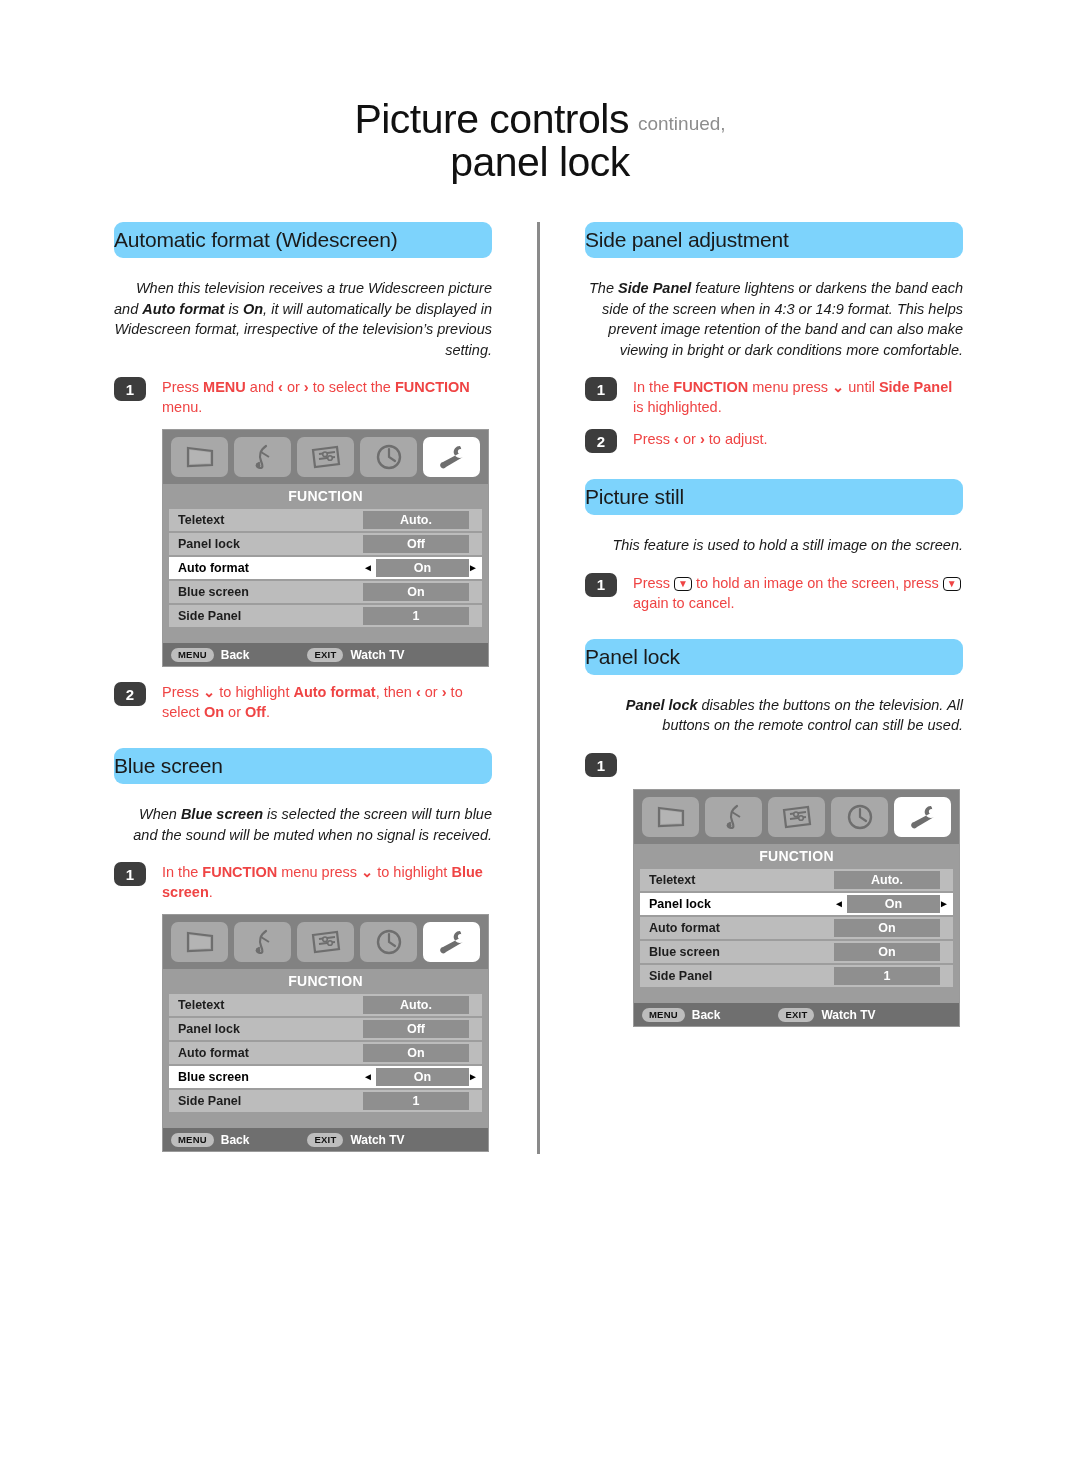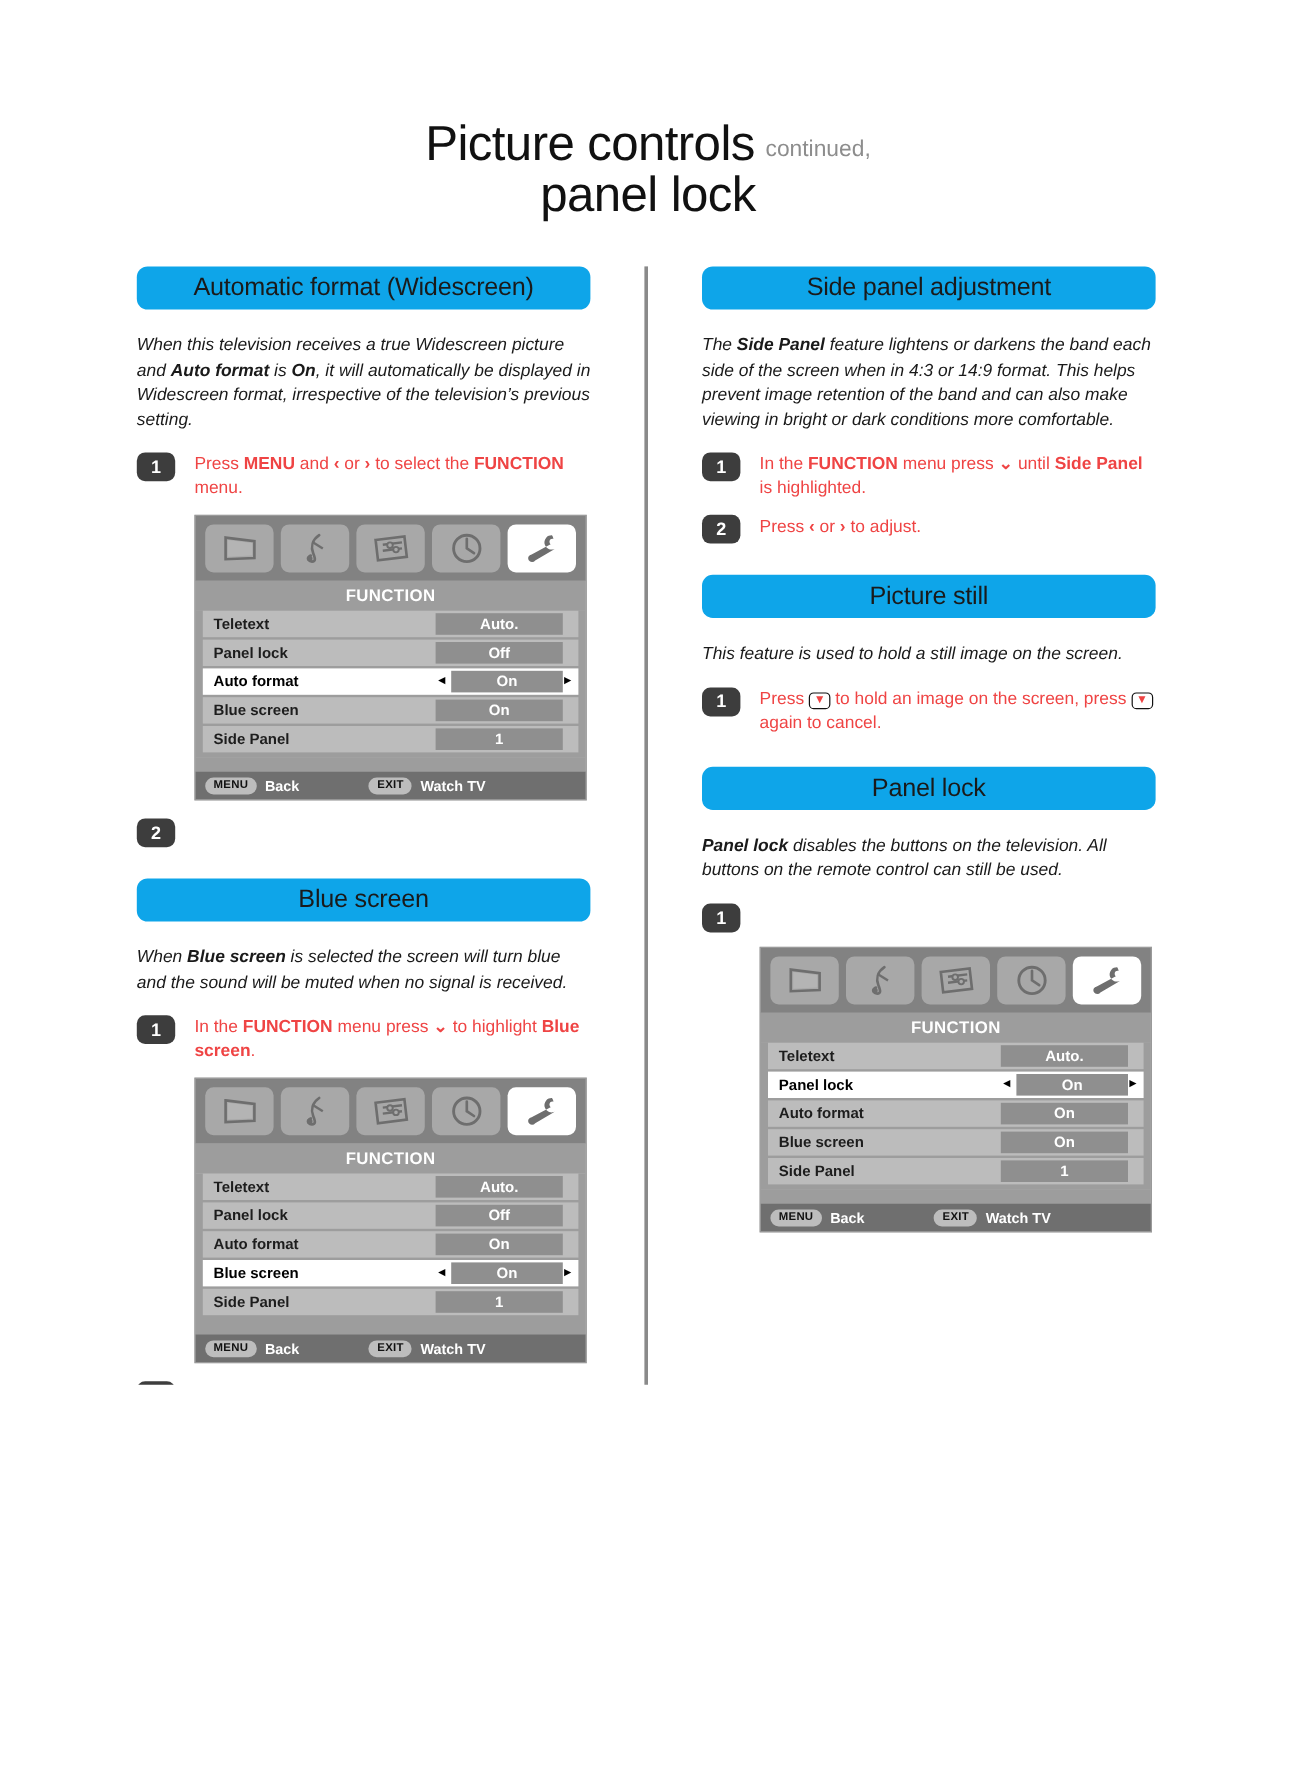--- a/index.html
+++ b/index.html
@@ -39,35 +39,35 @@
   .col-right { left: 585px;  width: 378px; }
 
   .divider {
     position: absolute; left: 537px; top: 222px;
     width: 3px; height: 1075px;
     background: #8a8a8a;
   }
 
   
   .banner {
-    background: #0ea5e9;
+    background: #7dd3fc;
     border-radius: 9px;
     height: 36px;
-    display: flex; align-items: center; justify-content: center;
+    display: flex; align-items: center; 
     margin-bottom: 20px;
   }
   .banner span {
     font-size: 21px; color: #1a1a1a; letter-spacing: -0.2px;
   }
 
   
   .para {
     font-size: 14.5px; line-height: 1.42;
     font-style: italic;
-    text-align: left;
+    text-align: right;
     color: #1a1a1a;
     margin-bottom: 16px;
   }
   .para b { font-weight: bold; font-style: italic; }
 
   .para-plain {
     font-size: 14.5px; line-height: 1.42;
     text-align: left; color: #111;
     font-style: normal;
   }
@@ -283,20 +283,21 @@
         <span class="pill">MENU</span>
         <span class="ftxt">Back</span>
         <span class="ft-gap"></span>
         <span class="pill">EXIT</span>
         <span class="ftxt">Watch TV</span>
       </div>
     </div>
 
     <div class="step">
       <div class="step-badge">2</div>
+      <div class="step-text">Press <b>⌄</b> to highlight <b>Auto format</b>, then <b>‹</b> or <b>›</b> to select <b>On</b> or <b>Off</b>.</div>
     </div>
 
     <div class="banner mt-extra">
       <span>Blue screen</span>
     </div>
     <div class="para">When <b>Blue screen</b> is selected the screen will turn blue and the sound will be muted when no signal is received.</div>
 
     <div class="step">
       <div class="step-badge">1</div>
       <div class="step-text">In the <b>FUNCTION</b> menu press <b>⌄</b> to highlight <b>Blue screen</b>.</div>

